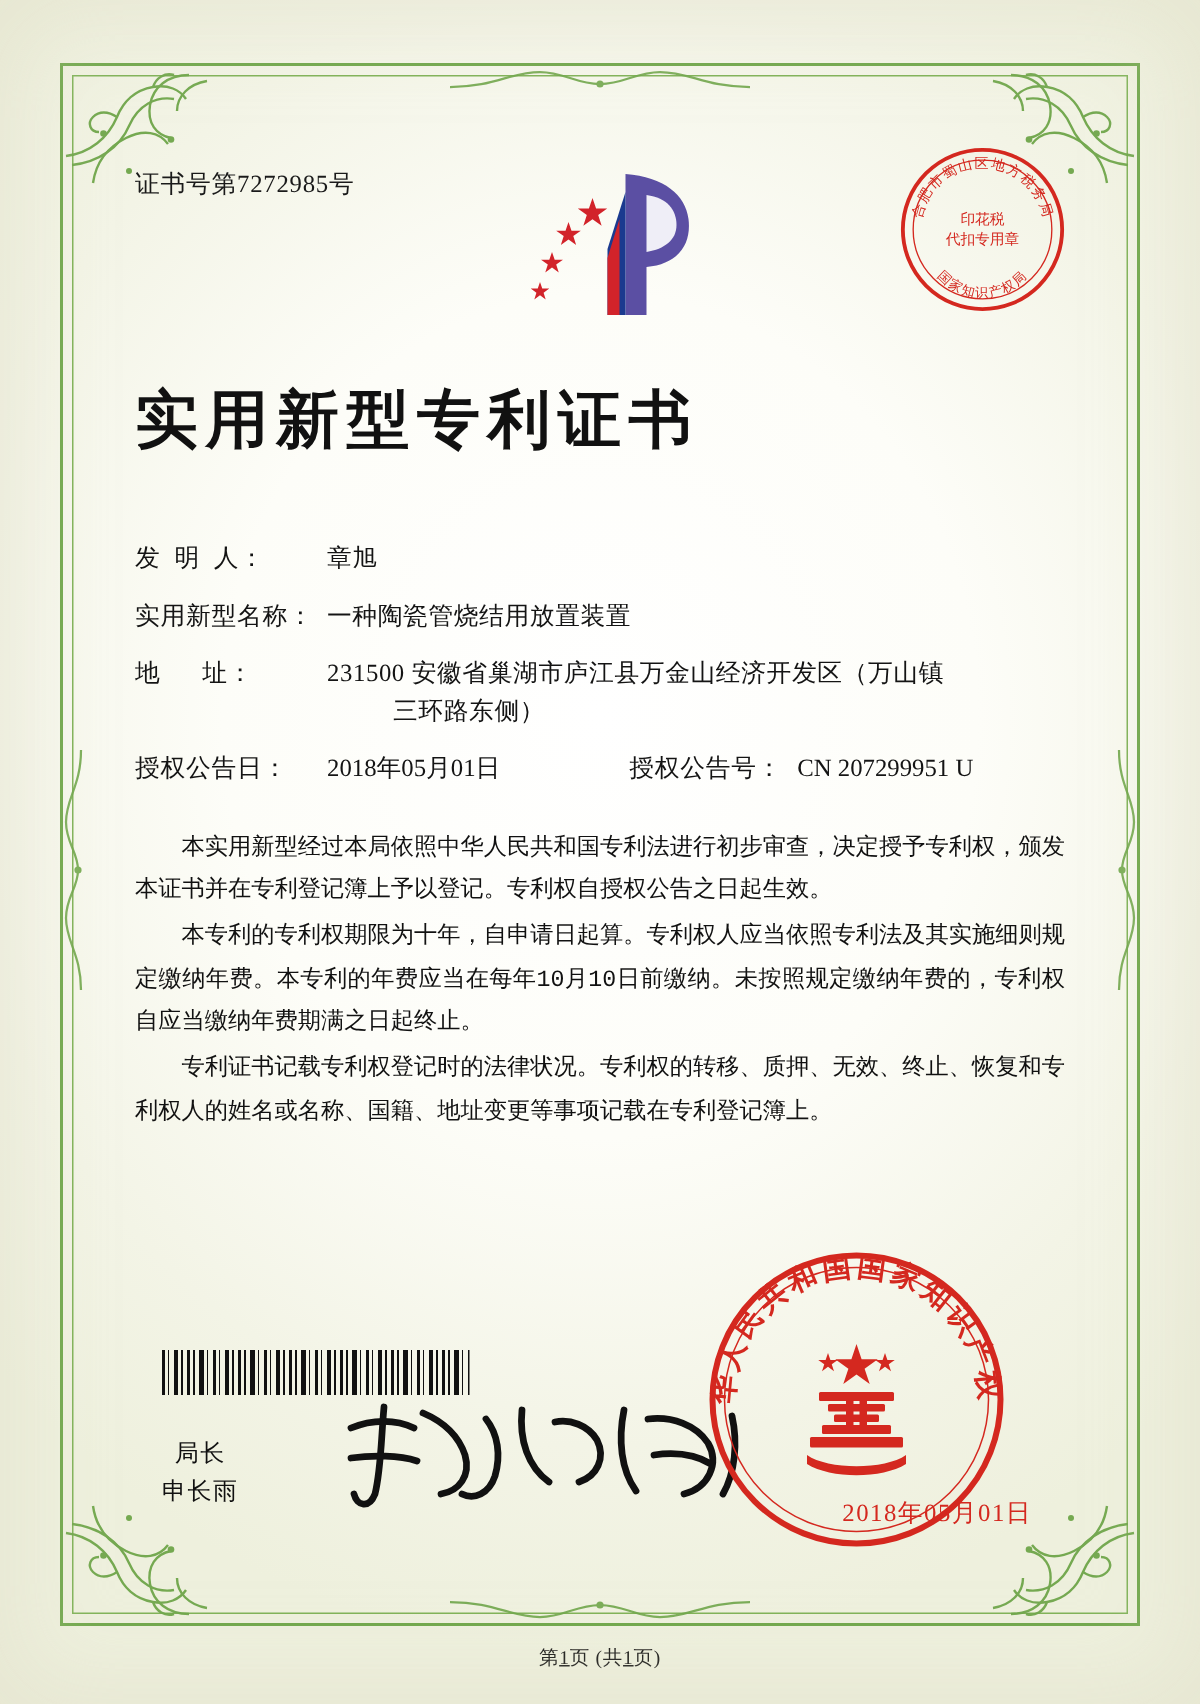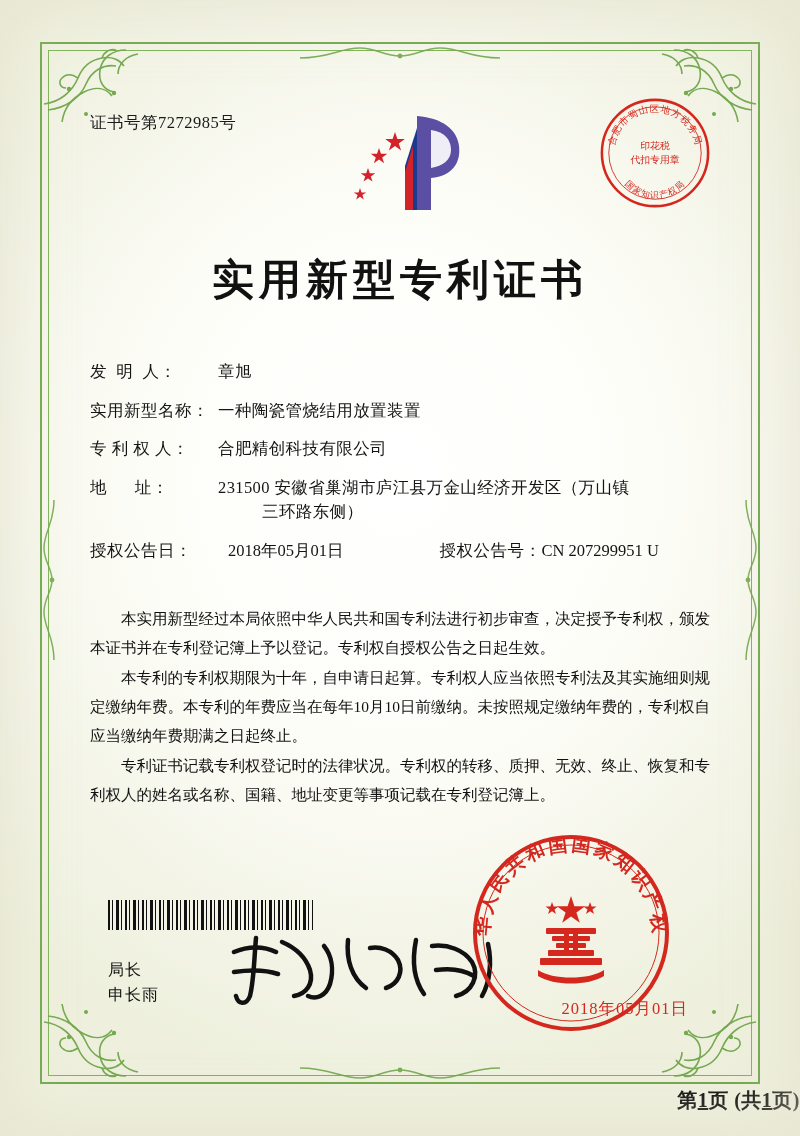--- a/index.html
+++ b/index.html
@@ -103,21 +103,20 @@
   .stamp-top {
     position: absolute;
     right: -4px;
     top: 6px;
     width: 118px;
     height: 118px;
   }
   .stamp-top svg { width: 100%; height: 100%; display: block; }
 
   .title {
-    text-align: center;
     font-family: "DejaVu Serif", serif;
     font-weight: bold;
     font-size: 42px;
     letter-spacing: 5px;
     color: #111;
     margin-top: 118px;
   }
 
   .fields {
     margin-top: 56px;
@@ -145,38 +144,39 @@
     font-size: 15.5px;
     letter-spacing: 0;
   }
   .field-value .line2 {
     display: block;
     margin-top: 8px;
     margin-left: 44px;
   }
   .field-row.split {
     justify-content: flex-start;
-    gap: 10px;
   }
   .split-right {
     margin-left: 86px;
     display: flex;
     align-items: flex-start;
   }
   .split-right .field-label {
     width: auto;
     flex: 0 0 auto;
+    margin-right: 10px;
   }
 
   .paragraphs {
-    margin-top: 46px;
+    margin-top: 30px;
     font-size: 15.5px;
     line-height: 1.85;
     color: #111;
     text-align: justify;
+    font-family: Liberation Mono, monospace;
   }
   .paragraphs p {
     margin: 0 0 2px 0;
     text-indent: 2em;
   }
 
   
   .barcode {
     position: absolute;
     left: 18px;
@@ -191,20 +191,21 @@
   }
 
   .sign-block {
     position: absolute;
     left: 18px;
     bottom: 48px;
     font-size: 16px;
     line-height: 1.6;
     color: #111;
     letter-spacing: 1px;
+    text-align: center;
   }
   .signature {
     position: absolute;
     left: 130px;
     bottom: 44px;
     width: 300px;
     height: 86px;
   }
   .signature svg { width: 100%; height: 100%; display: block; }
 
@@ -226,25 +227,24 @@
     color: #d4281f;
     letter-spacing: 1px;
     font-family: "Liberation Serif", serif;
   }
 
   .page-foot {
     position: absolute;
     left: 0;
     right: 0;
     bottom: 22px;
-    text-align: right;
-    font-size: 20px;
+    text-align: center;
+    font-size: 13px;
     color: #111;
     letter-spacing: .5px;
-    font-weight: bold;
   }
   .page-foot .u { text-decoration: underline; }
 </style>
 </head>
 <body>
 
 <div class="page">
 
   <div class="frame-outer"></div>
   <div class="frame-inner"></div>
@@ -382,24 +382,20 @@
         <div class="field-value">章旭</div>
       </div>
 
       <div class="field-row">
         <div class="field-label">实用新型名称：</div>
         <div class="field-value">一种陶瓷管烧结用放置装置</div>
       </div>
 
 
 
-      <div class="field-row">
-        <div class="field-label">专 利 权 人：</div>
-        <div class="field-value">合肥精创科技有限公司</div>
-      </div>
 
       <div class="field-row">
         <div class="field-label">地      址：</div>
         <div class="field-value">
           <span>231500 安徽省巢湖市庐江县万金山经济开发区（万山镇</span>
           <span class="line2">三环路东侧）</span>
         </div>
       </div>
 
       <div class="field-row split">

